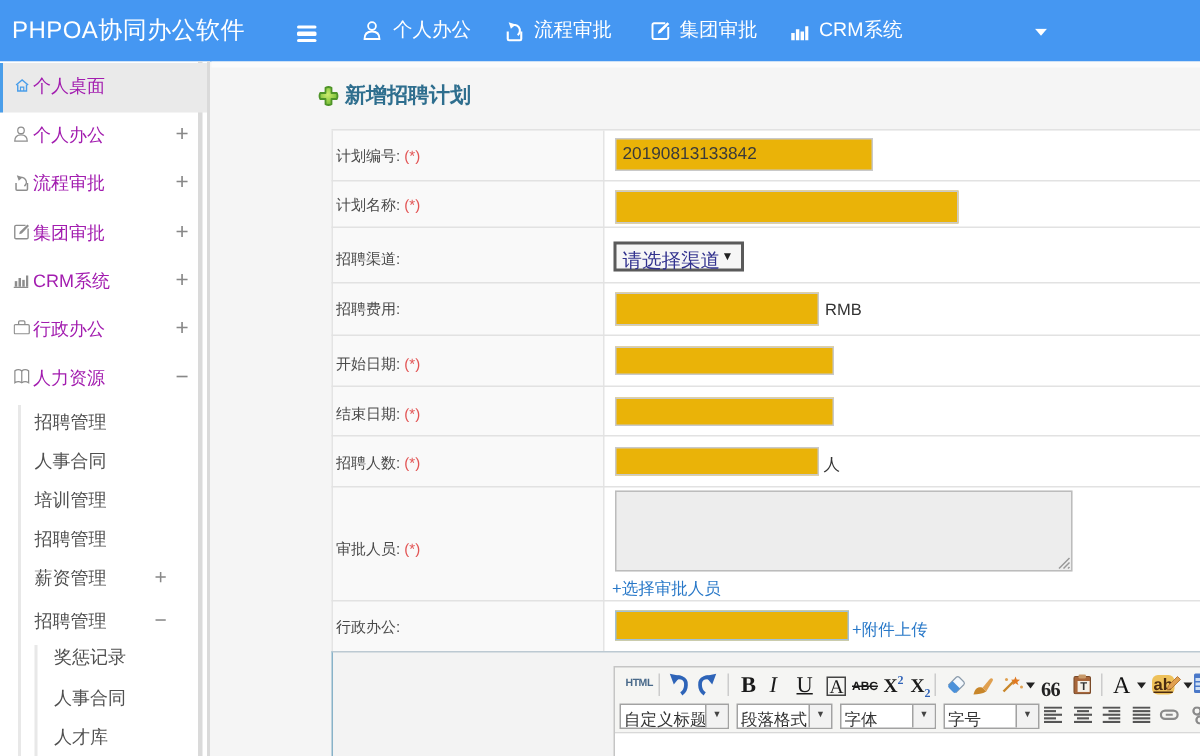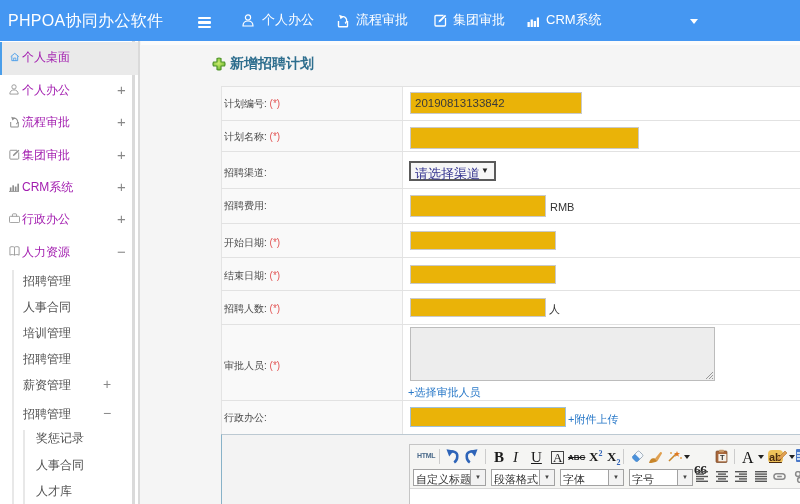--- a/index.html
+++ b/index.html
@@ -250,21 +250,21 @@
   <path d="M1 13 C2 9 4 7.5 7 8.5 L9.5 11 C7 12.5 4 13 1 13 Z" fill="#c8862a"></path>
   <path d="M7 8.5 L12 2.5 C13 1.5 14.5 2.5 13.8 3.8 L9.5 11 Z" fill="#e0a050"></path>
 </svg>
 <svg class="abs" width="16" height="13" viewBox="0 0 16 13" style="left:667px;top:450px">
   <path d="M2 11 L9 4" stroke="#c8862a" stroke-width="1.6"></path>
   <path d="M10 1 L10.8 3 L13 3.2 L11.2 4.6 L12 6.8 L10 5.5 L8 6.8 L8.8 4.6 L7 3.2 L9.2 3 Z" fill="#e07820"></path>
   <circle cx="4" cy="3" r="1" fill="#e0a050"></circle>
   <circle cx="14" cy="8" r="1" fill="#e0a050"></circle>
 </svg>
 <div class="abs" style="left:684px;top:455px;width:0;height:0;border-left:3.5px solid transparent;border-right:3.5px solid transparent;border-top:4.5px solid #222;"></div>
-<div class="tico" style="left:694px;top:462px;font-size:13.5px;font-weight:bold;font-family:'Liberation Serif',serif;color:#222;letter-spacing:-0.5px;">66</div>
+<div class="tico" style="left:694px;top:452px;font-size:13.5px;font-weight:bold;font-family:'Liberation Serif',serif;color:#222;letter-spacing:-0.5px;">66</div>
 <svg class="abs" width="13" height="14" viewBox="0 0 13 14" style="left:715px;top:449px">
   <rect x="1" y="2" width="11" height="11.5" rx="1" fill="#a8663a" stroke="#7a4a28" stroke-width="0.7"></rect>
   <rect x="4" y="0.7" width="5" height="2.6" rx="0.8" fill="#c89a6a"></rect>
   <rect x="3.4" y="5" width="8" height="7.3" fill="#f5f0e8"></rect>
   <text x="7.4" y="11.2" font-size="7.5" font-weight="bold" text-anchor="middle" fill="#333">T</text>
 </svg>
 <div class="tsep" style="left:734px;"></div>
 <div class="tico" style="left:742px;font-size:16px;font-family:'Liberation Serif',serif;color:#111;">A</div>
 <div class="abs" style="left:758px;top:455px;width:0;height:0;border-left:3.5px solid transparent;border-right:3.5px solid transparent;border-top:4.5px solid #222;"></div>
 <div class="abs" style="left:768px;top:450px;width:15px;height:13px;background:#eec15a;border-radius:4px;"></div>

